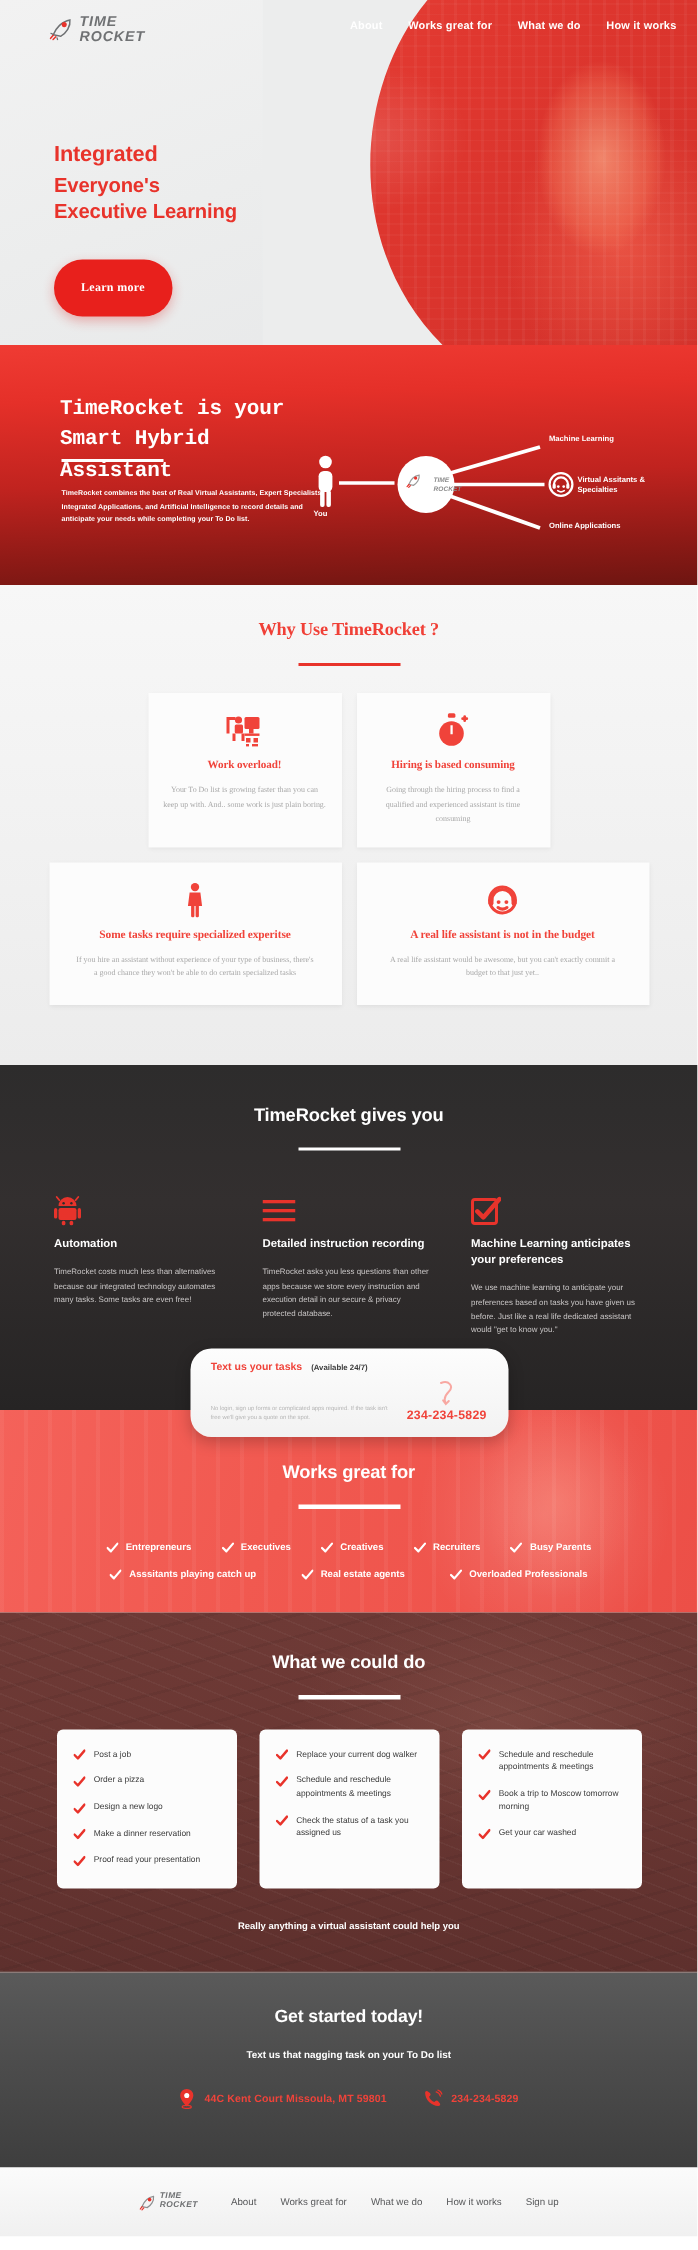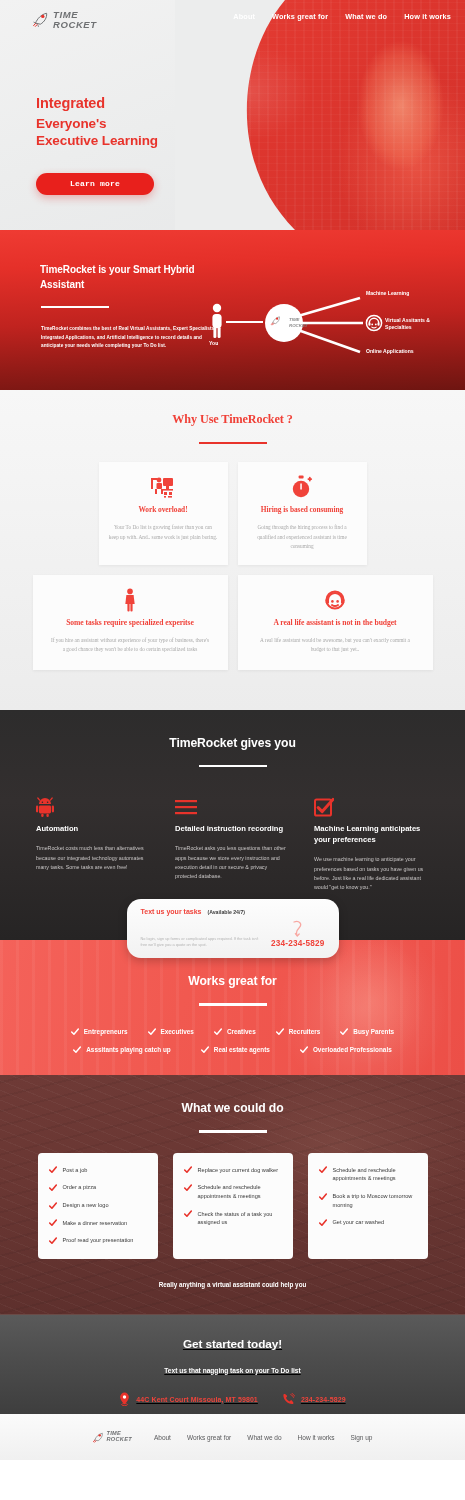--- a/index.html
+++ b/index.html
@@ -73,37 +73,37 @@
     margin-bottom:4px;
   }
   .hero-copy h2 {
     color:#e8332b; font-size:13.5px; font-weight:700; line-height:1.28;
     letter-spacing:-.1px;
   }
   .btn-learn {
     position:absolute; left:36px; top:173px; z-index:4;
     background:#e8201c; color:#fff;
     border:none; border-radius:20px;
-    padding:0 34px; height:22px; line-height:22px;
-    font-size:8px; font-weight:700; font-family:Liberation Mono, monospace;
+    padding:0 18px; height:38px; line-height:22px;
+    font-size:8px; font-weight:700; font-family:Liberation Serif, serif;
     cursor:pointer; letter-spacing:.2px;
     box-shadow:0 3px 8px rgba(220,40,35,.33);
   }
 
   
   .hybrid {
     position:relative;
     height:160px;
     background:linear-gradient(178deg,#ef3b33 0%,#e53029 22%,#c0231f 55%,#8e1a16 82%,#6e1511 100%);
     overflow:hidden;
   }
   .hybrid h3 {
     position:absolute; left:40px; top:33px;
-    color:#fff; font-size:10px; font-weight:700; line-height:1.45;
-    width:175px; letter-spacing:-.1px;
+    color:#fff; font-size:14px; font-weight:700; line-height:1.45;
+    width:175px; letter-spacing:-.1px;font-family:Liberation Mono, monospace;
   }
   .hybrid .rule {
     position:absolute; left:41px; top:76px;
     width:68px; height:2px; background:#fff;
   }
   .hybrid p {
     position:absolute; left:41px; top:95px; width:180px;
     color:#fff; font-size:4.7px; font-weight:700; line-height:1.85;
     letter-spacing:.05px;
   }
@@ -211,23 +211,22 @@
   .task-item .tick { width:8px; height:8px; flex:none; margin-top:.5px; }
   .task-item span { color:#3a3a3a; font-size:5.6px; line-height:1.55; }
   .could-foot {
     text-align:center; color:#fff; font-size:6.3px; font-weight:700;
     margin-top:22px; position:relative; z-index:3;
   }
 
   
   .getstarted {
     background:linear-gradient(180deg,#5a5a5a 0%,#4e4e4e 40%,#3e3e3e 100%);
-    padding:22px 0 8px; text-align:center;
+    padding:22px 0 39px; text-align:center;
     border-top:1px solid #6a4a46;
-    text-decoration:underline;
   }
   .getstarted h3 { color:#fff; font-size:11.8px; font-weight:700; letter-spacing:-.1px; }
   .getstarted .gs-sub { color:#fff; font-size:6.6px; font-weight:700; margin-top:16px; }
   .contacts { display:flex; justify-content:center; gap:24px; margin-top:18px; }
   .contact { display:flex; align-items:center; gap:6px; }
   .contact span { color:#f0433a; font-size:7px; font-weight:700; letter-spacing:.1px; }
 
   
   .footer {
     background:linear-gradient(180deg,#fbfbfb 0%,#f0f0f0 100%);

